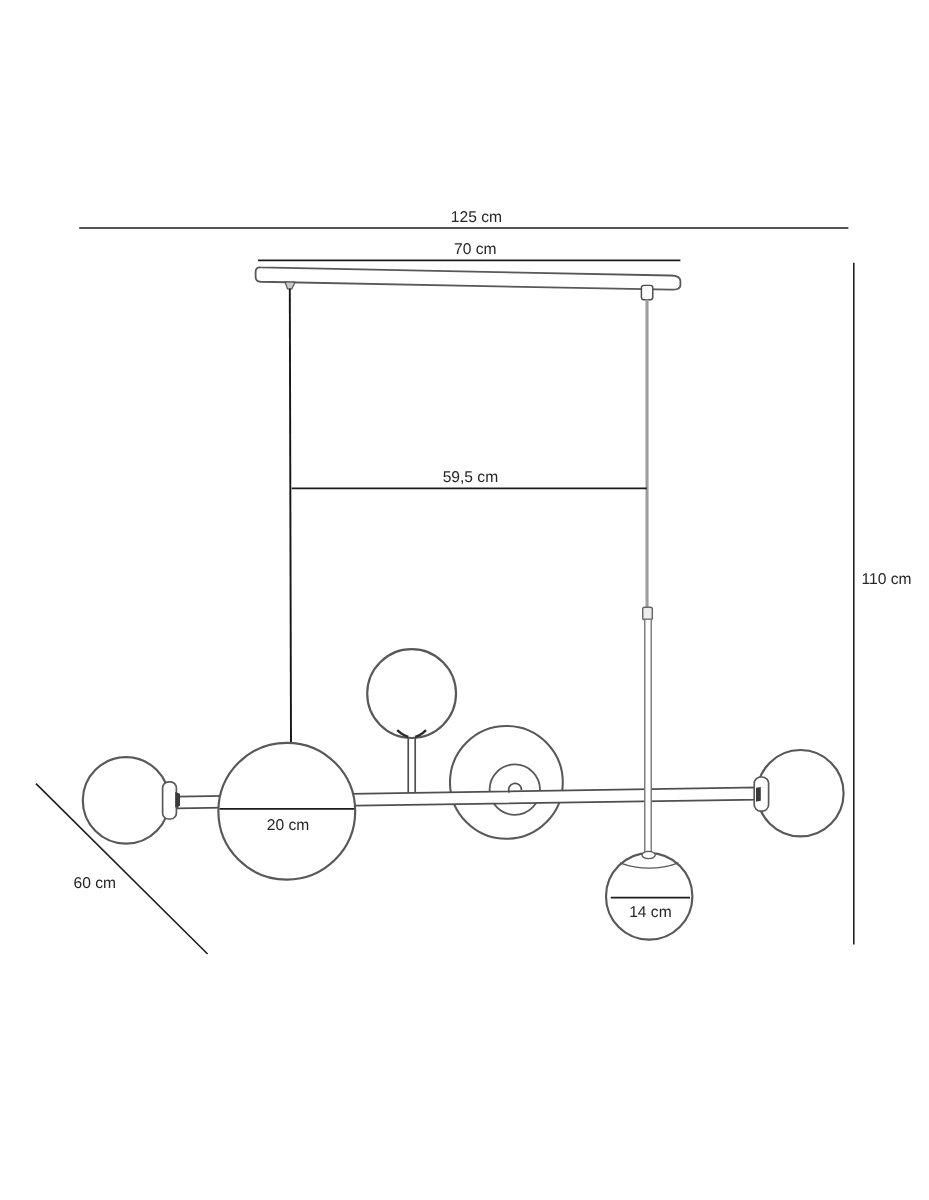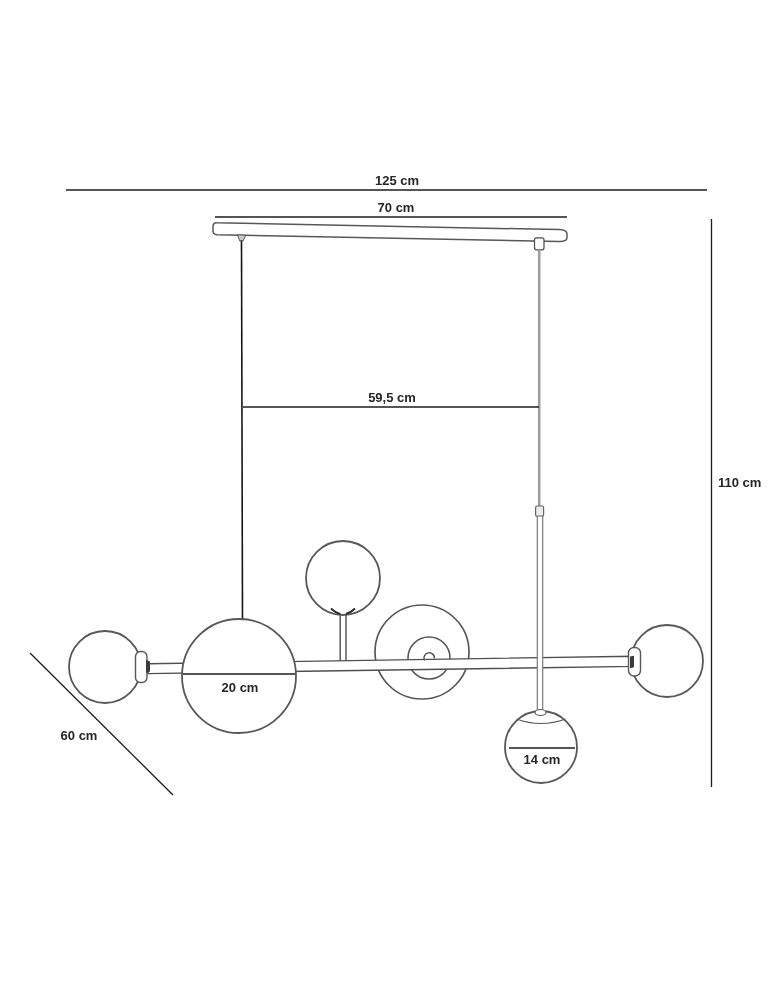--- a/index.html
+++ b/index.html
@@ -6,21 +6,20 @@
     margin: 0;
     padding: 0;
     background: #ffffff;
   }
   .frame {
     position: relative;
     width: 774px;
     height: 1000px;
     background: #ffffff;
     overflow: hidden;
-    font-weight: bold;
   }
   svg text {
     font-family: "Liberation Sans", "DejaVu Sans", sans-serif;
     font-size: 13px;
     fill: #262626;
   }
   .dim-line {
     stroke: #1c1c1c;
     stroke-width: 1.3;
     fill: none;

